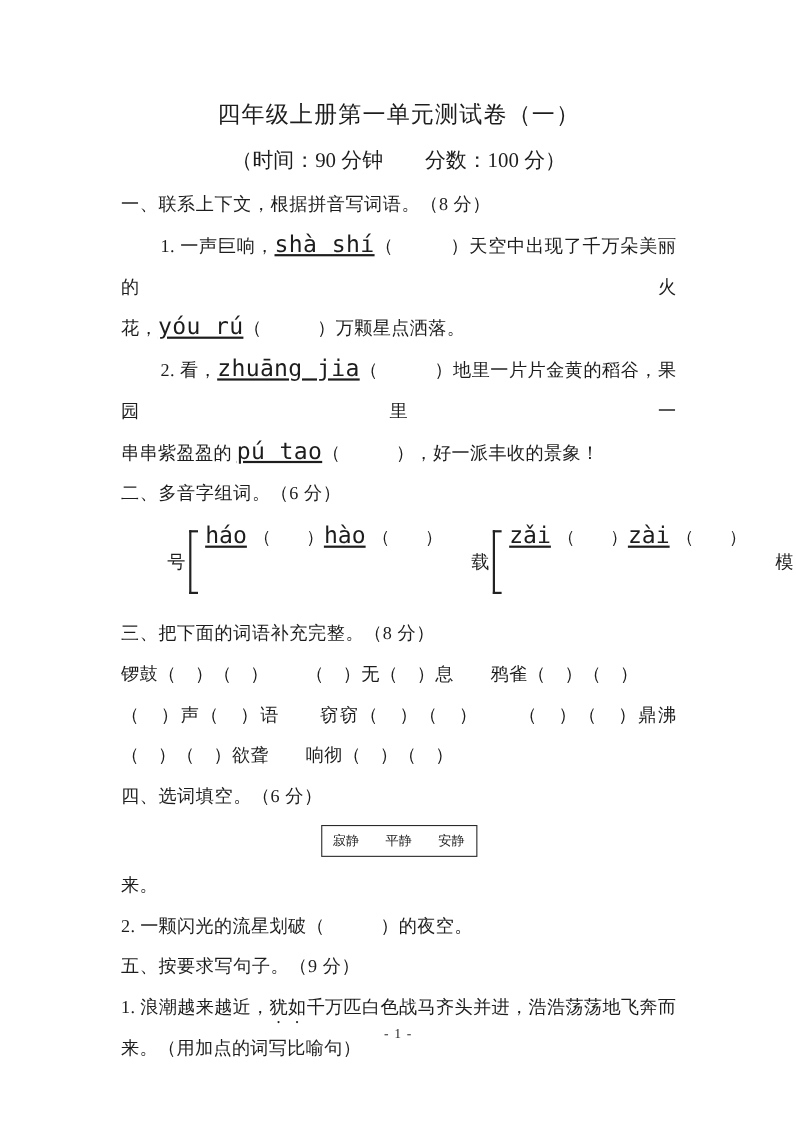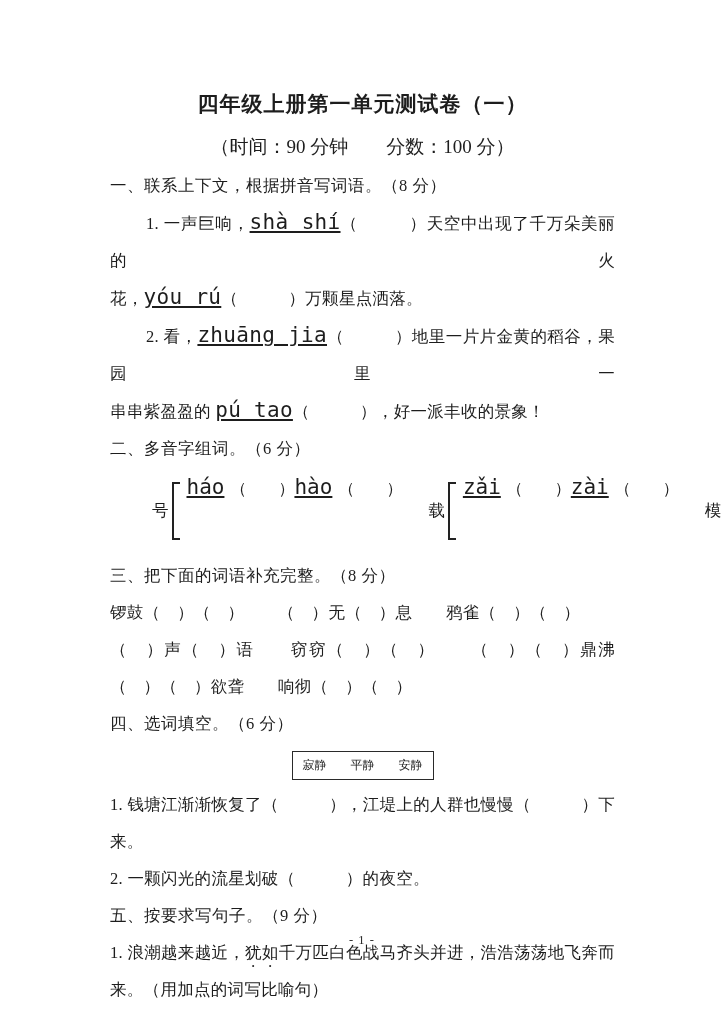--- a/index.html
+++ b/index.html
@@ -20,21 +20,20 @@
     inset: 0;
     padding: 84px 109px 0 110px;
     box-sizing: border-box;
   }
   .title {
     text-align: center;
     font-size: 21px;
     line-height: 40px;
     letter-spacing: 1px;
     white-space: pre-wrap;
-    font-weight: bold;
   }
   .subtitle {
     text-align: center;
     font-size: 19px;
     line-height: 40px;
     margin-top: 3px;
     white-space: pre-wrap;
   }
   .line {
     font-size: 16.5px;
@@ -178,21 +177,20 @@
     <div class="line">锣鼓（　）（　）　　（　）无（　）息　　鸦雀（　）（　）</div>
     <div class="line j">（　）声（　）语　　窃窃（　）（　）　　（　）（　）鼎沸</div>
     <div class="line">（　）（　）欲聋　　响彻（　）（　）</div>
   </div>
 
   <div>
     <div class="line heading">四、选词填空。（6 分）</div>
     <div class="bank-row">
       <span class="bank-box">寂静　　平静　　安静</span>
     </div>
-    <div class="line j"><span>1. 钱塘江渐渐恢复了</span><span>（　　　）</span><span>，江堤上的人群也慢慢</span><span>（　　　）</span><span>下</span></div>
     <div class="line">来。</div>
     <div class="line"><span>2. 一颗闪光的流星划破</span><span>（　　　）</span><span>的夜空。</span></div>
   </div>
 
   <div>
     <div class="line heading">五、按要求写句子。（9 分）</div>
     <div class="line j"><span>1. 浪潮越来越近，</span><span class="emph">犹如</span><span>千万匹白色战马齐头并进，浩浩荡荡地飞奔而</span></div>
     <div class="line">来。（用加点的词写比喻句）</div>
   </div>
 

